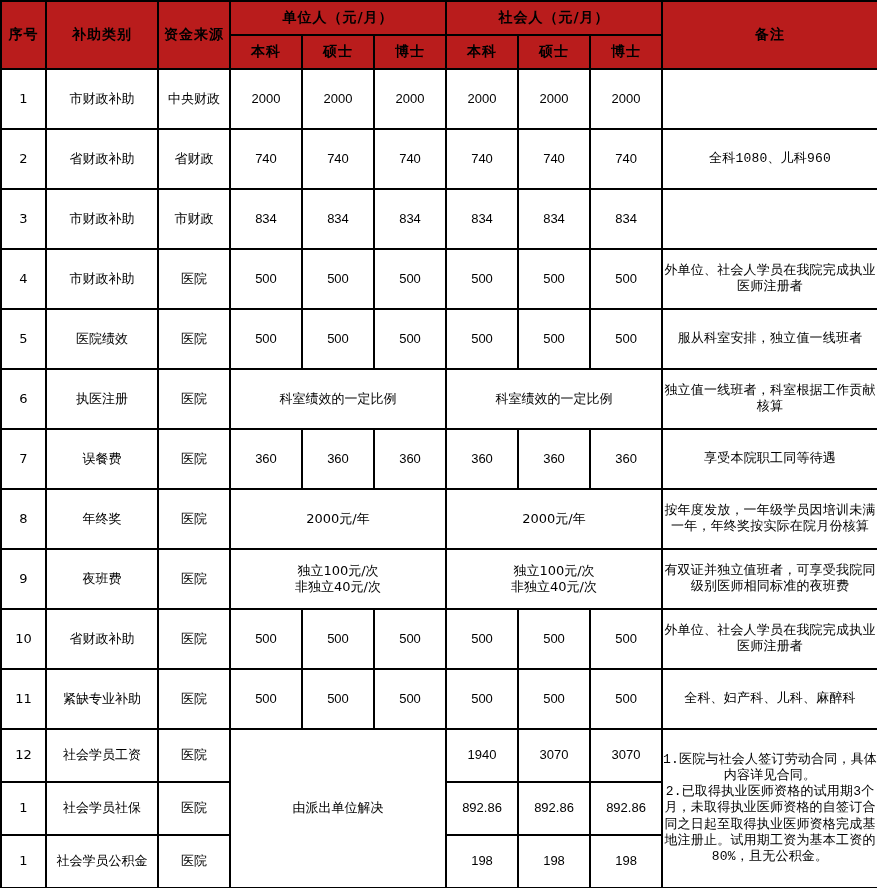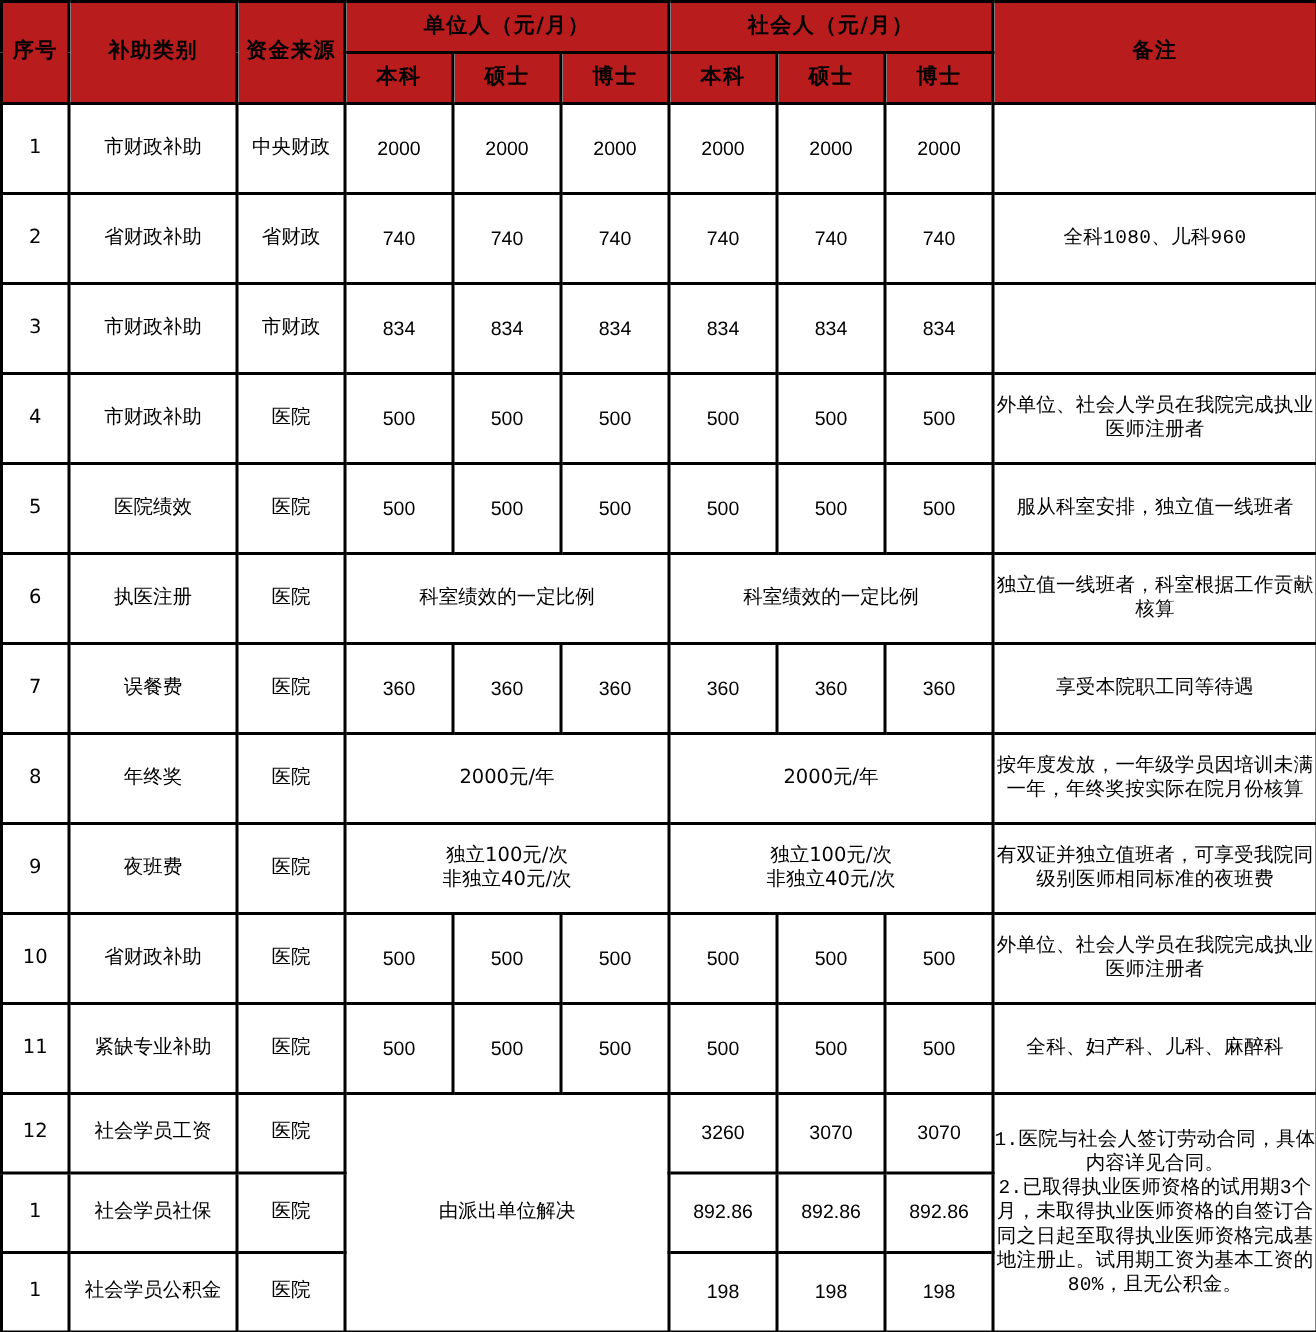--- a/index.html
+++ b/index.html
@@ -213,21 +213,21 @@
       <td class="num">500</td>
       <td class="num">500</td>
       <td class="note">全科、妇产科、儿科、麻醉科</td>
     </tr>
 
     <tr class="rs">
       <td>12</td>
       <td>社会学员工资</td>
       <td>医院</td>
       <td colspan="3" rowspan="3">由派出单位解决</td>
-      <td class="num">3260</td>
+      <td class="num">1940</td>
       <td class="num">3070</td>
       <td class="num">3070</td>
       <td class="note" rowspan="3">
         <span class="line">1.医院与社会人签订劳动合同，具体内容详见合同。</span>
         <span class="line">2.已取得执业医师资格的试用期3个月，未取得执业医师资格的自签订合同之日起至取得执业医师资格完成基地注册止。试用期工资为基本工资的80%，且无公积金。</span>
       </td>
     </tr>
 
     <tr class="rs">
       <td>1</td>

